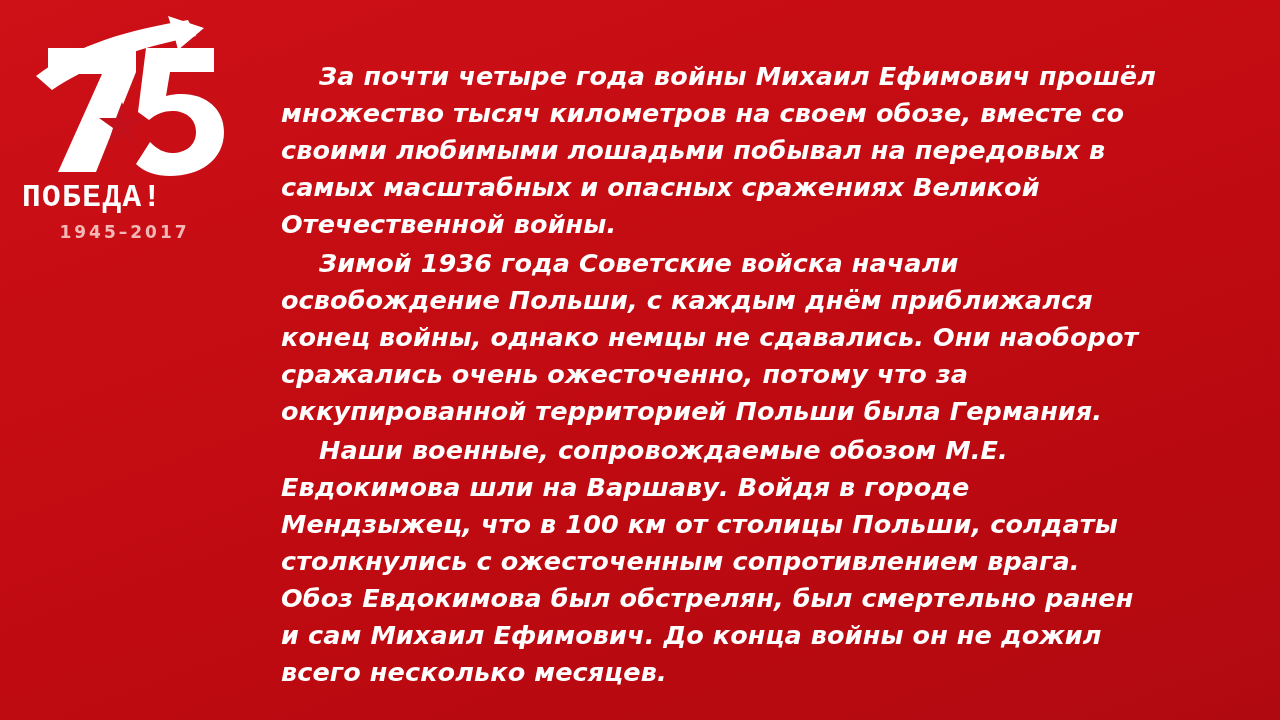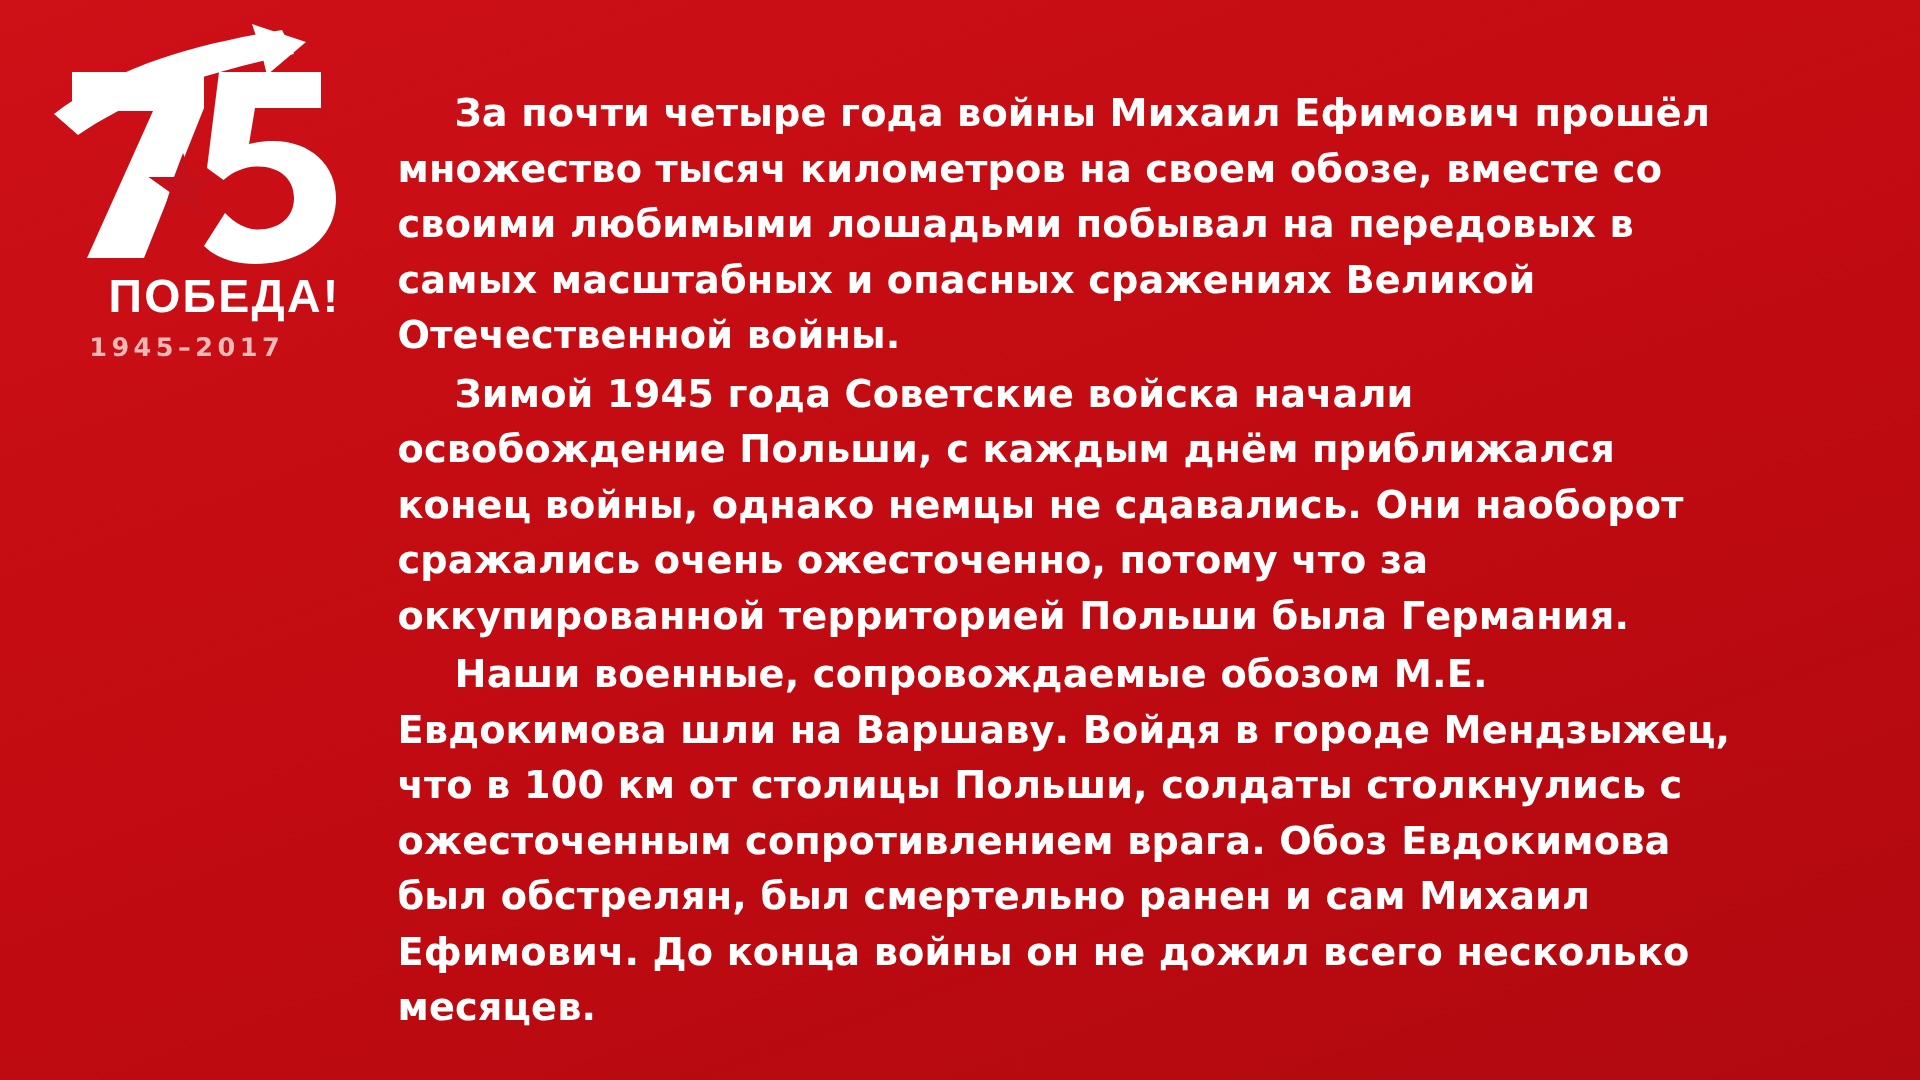--- a/index.html
+++ b/index.html
@@ -33,23 +33,23 @@
   .emblem-svg {
     position: absolute;
     left: 0;
     top: 0;
   }
   .emblem-pobeda {
     position: absolute;
     left: 4px;
     top: 168px;
     width: 205px;
-    text-align: right;
+    text-align: left;
     color: #FFFFFF;
-    font-family: Liberation Sans, sans-serif;
+    font-family: Liberation Mono, monospace;
     font-weight: bold;
     font-size: 31px;
     letter-spacing: 1.5px;
     line-height: 1;
   }
   .emblem-years {
     position: absolute;
     left: 4px;
     top: 210px;
     width: 205px;
@@ -69,23 +69,24 @@
     top: 58px;
     width: 895px;
     color: #FFFFFF;
     font-family: "DejaVu Sans", sans-serif;
     font-weight: bold;
     font-size: 25.5px;
     line-height: 37px;
     letter-spacing: 0.1px;
   }
   .para {
-    margin: 0 0 2px 0;
+    margin: 0 0 2px 16px;
     text-indent: 38px;
     white-space: pre-wrap;
+    font-style: italic;
   }
 </style>
 </head>
 <body>
 
 <div class="slide">
 
   <div class="emblem">
     <svg class="emblem-svg" width="215" height="170" viewBox="0 0 215 170">
 
@@ -97,17 +98,17 @@
       <path d="M128 34 L196 34 L196 58 L152 58 L148 82 C182 74 206 92 206 118 C206 146 182 162 152 162 C138 162 126 158 118 150 L132 128 C139 135 146 139 154 139 C168 139 178 131 178 118 C178 105 168 97 154 97 C146 97 138 100 131 106 L120 98 Z" fill="#FFFFFF"></path>
 
       <path d="M104 88 L110 104 L127 104 L113 114 L118 131 L104 121 L90 131 L95 114 L81 104 L98 104 Z" fill="#C4101A"></path>
     </svg>
     <div class="emblem-pobeda">ПОБЕДА!</div>
     <div class="emblem-years">1945–2017</div>
   </div>
 
   <div class="text-body">
     <p class="para">За почти четыре года войны Михаил Ефимович прошёл множество тысяч километров на своем обозе, вместе со своими любимыми лошадьми побывал на передовых в самых масштабных и опасных сражениях Великой Отечественной войны.</p>
-    <p class="para">Зимой 1945 года Советские войска начали освобождение Польши, с каждым днём приближался конец войны, однако немцы не сдавались. Они наоборот сражались очень ожесточенно, потому что за оккупированной территорией Польши была Германия.</p>
+    <p class="para">Зимой 1936 года Советские войска начали освобождение Польши, с каждым днём приближался конец войны, однако немцы не сдавались. Они наоборот сражались очень ожесточенно, потому что за оккупированной территорией Польши была Германия.</p>
     <p class="para">Наши военные, сопровождаемые обозом М.Е. Евдокимова шли на Варшаву. Войдя в городе Мендзыжец, что в 100 км от столицы Польши, солдаты столкнулись с ожесточенным сопротивлением врага. Обоз Евдокимова был обстрелян, был смертельно ранен и сам Михаил Ефимович. До конца войны он не дожил всего несколько месяцев.</p>
   </div>
 
 </div>
 
 </body></html>

